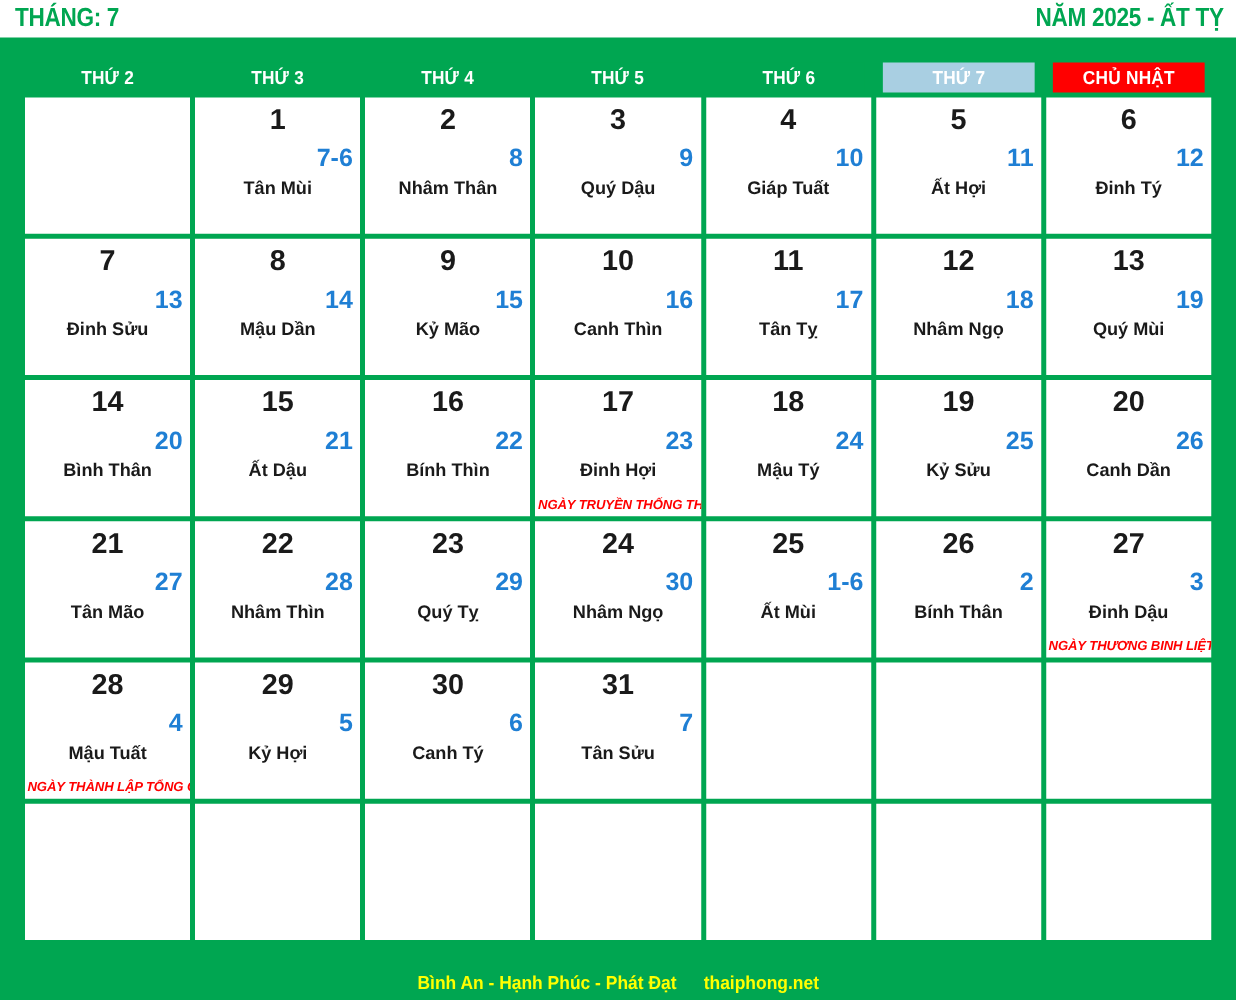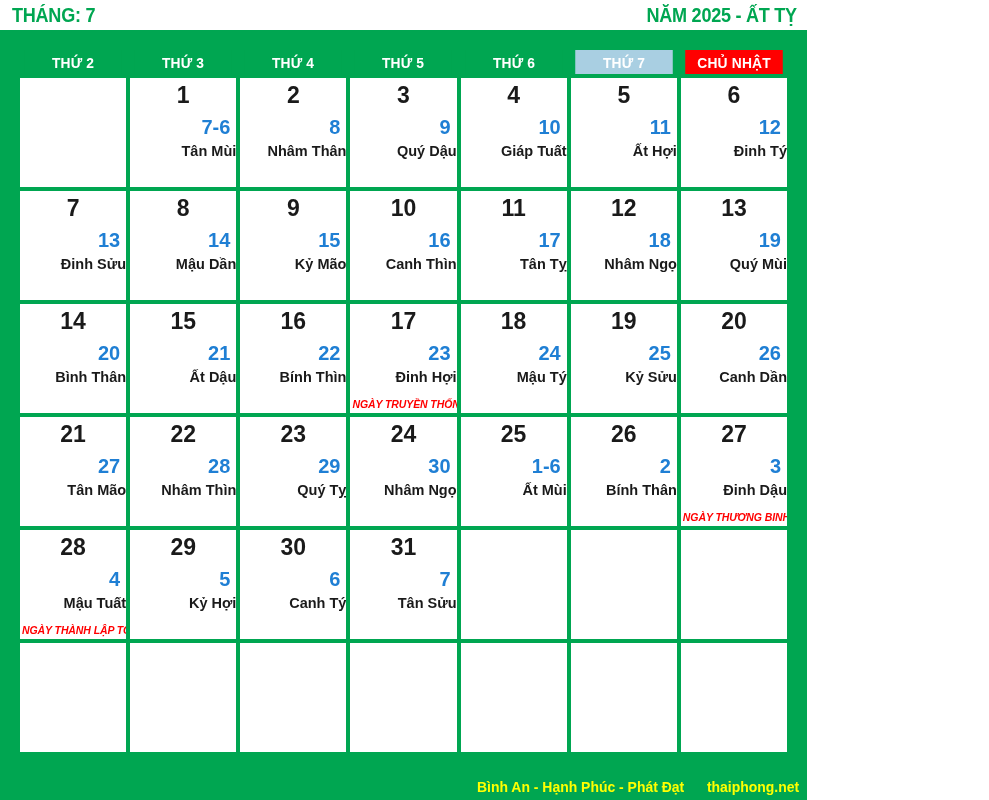--- a/index.html
+++ b/index.html
@@ -10,21 +10,21 @@
   }
   body {
     width: 989px;
     height: 800px;
     overflow: hidden;
     font-family: "Liberation Sans", sans-serif;
     -webkit-font-smoothing: antialiased;
   }
 
   .calendar {
-    width: 807px;
+    width: 989px;
     height: 800px;
     box-sizing: border-box;
     display: flex;
     flex-direction: column;
     background: #ffffff;
   }
 
   
   .titlebar {
     height: 30px;
@@ -120,21 +120,21 @@
     font-weight: bold;
     color: #1f7fd4;
     line-height: 1;
     white-space: nowrap;
   }
   .canchi {
     position: absolute;
     top: 66px;
     left: 0;
     right: 0;
-    text-align: right;
+    text-align: center;
     font-size: 14.5px;
     font-weight: bold;
     color: #1a1a1a;
     line-height: 1;
     white-space: nowrap;
   }
   .event {
     position: absolute;
     bottom: 4px;
     left: 2px;
@@ -147,21 +147,21 @@
     letter-spacing: -0.1px;
   }
 
   
   .footer {
     height: 28px;
     flex: 0 0 28px;
     background: #00a651;
     display: flex;
     align-items: center;
-    justify-content: flex-end;
+    justify-content: center;
     padding: 0 8px 0 8px;
     box-sizing: border-box;
   }
   .footer-left, .footer-right {
     color: #ffff00;
     font-size: 15px;
     font-weight: bold;
     white-space: nowrap;
     transform: scaleX(0.93);
   }

